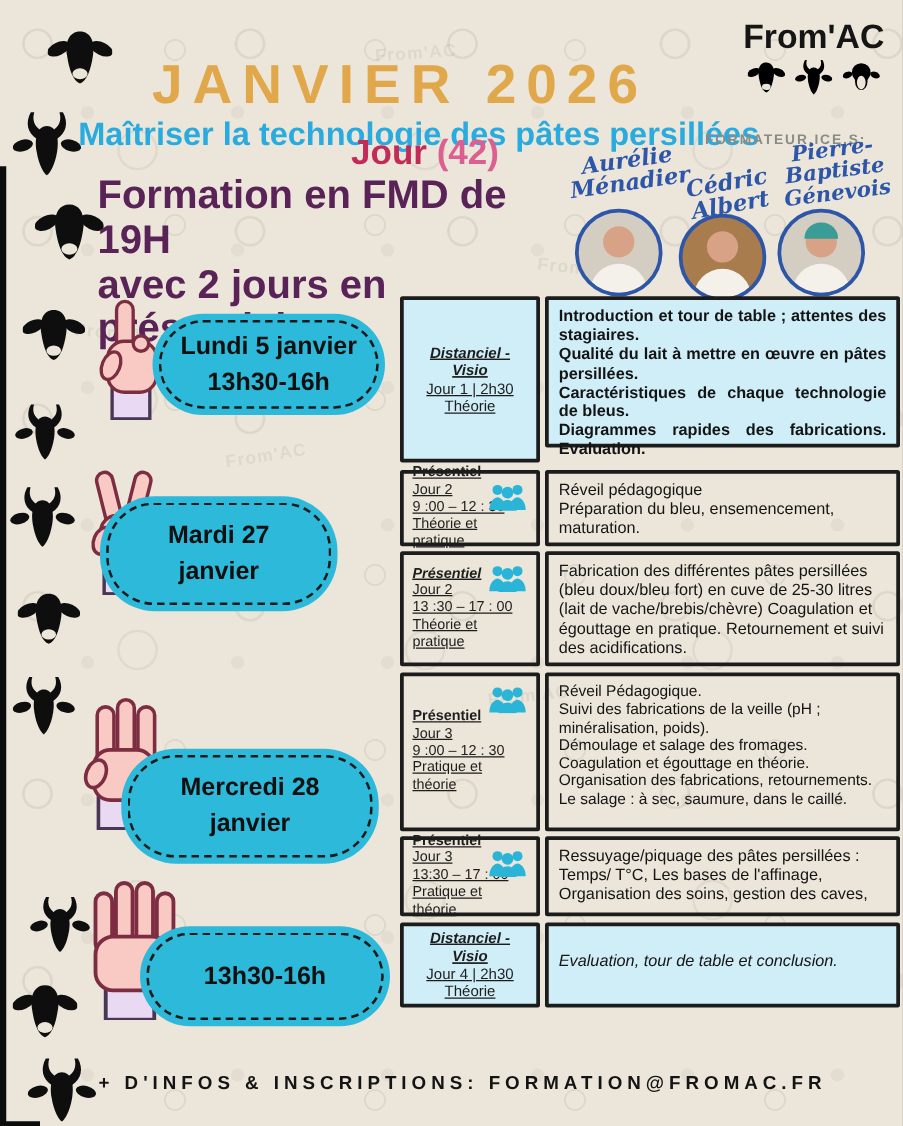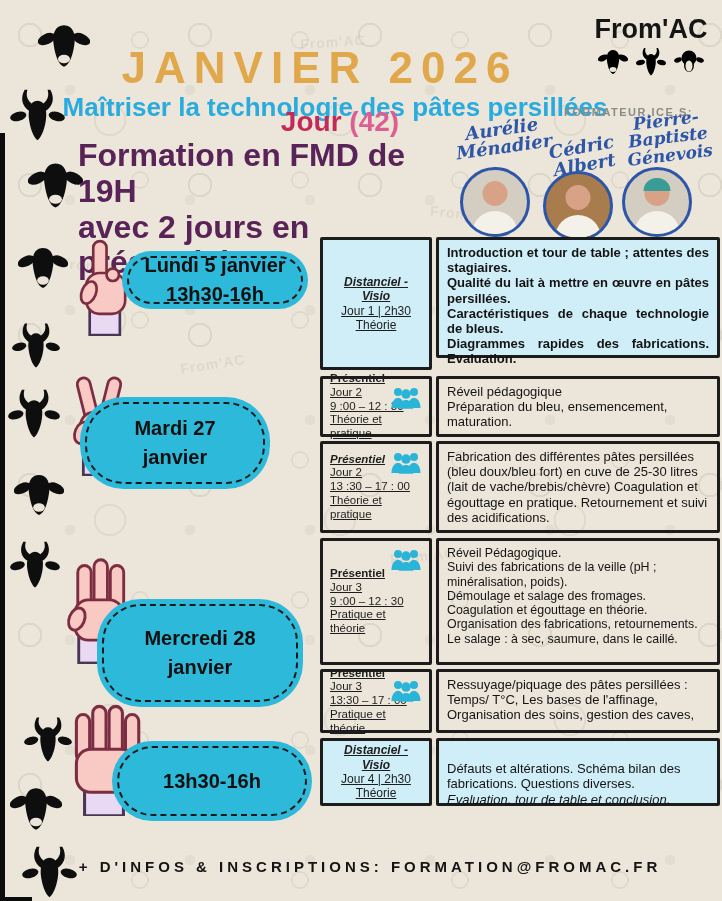--- a/index.html
+++ b/index.html
@@ -73,23 +73,23 @@
   #mid-3 { top:538px; height:127px; } #content-3 { top:538px; height:127px; }
   #mid-4 { top:669px; height:64px; }  #content-4 { top:669px; height:64px; }
   #mid-5 { top:738px; height:68px; }  #content-5 { top:738px; height:68px; }
 
   
   .date-oval { position:absolute; background:#2db9da; border-radius:44px; z-index:2;
                display:flex; flex-direction:column; justify-content:center; align-items:center;
                font-size:20px; font-weight:bold; color:#101010; line-height:1.45; text-align:center; }
   .date-oval::before { content:""; position:absolute; inset:5px; border:2px dashed #1a1a1a;
                        border-radius:38px; }
-  #oval-0 { left:122px; top:251px; width:186px; height:58px; }
+  #oval-0 { left:122px; top:251px; width:186px; height:81px; }
   #oval-1 { left:80px;  top:397px; width:190px; height:92px; }
-  #oval-2 { left:97px;  top:599px; width:206px; height:108px; }
+  #oval-2 { left:97px;  top:599px; width:206px; height:92px; }
   #oval-3 { left:112px; top:741px; width:200px; height:80px; }
 
   
   .hand { position:absolute; z-index:1; }
   .animal { position:absolute; }
   .animal svg { width:100%; height:100%; fill:#0e0e0e; }
 
   .footer { position:absolute; left:50px; top:858px; width:640px; text-align:center;
             font-size:15px; font-weight:bold; letter-spacing:4px; color:#141414; }
 </style>
@@ -346,19 +346,18 @@
 Préparation du bleu, ensemencement, maturation.</div>
   <div class="box content-box" id="content-2">Fabrication des différentes pâtes persillées (bleu doux/bleu fort) en cuve de 25-30 litres (lait de vache/brebis/chèvre) Coagulation et égouttage en pratique. Retournement et suivi des acidifications.</div>
   <div class="box content-box small" id="content-3">Réveil Pédagogique.
 Suivi des fabrications de la veille (pH ; minéralisation, poids).
 Démoulage et salage des fromages.
 Coagulation et égouttage en théorie.
 Organisation des fabrications, retournements.
 Le salage : à sec, saumure, dans le caillé.</div>
   <div class="box content-box" id="content-4">Ressuyage/piquage des pâtes persillées : Temps/ T°C, Les bases de l'affinage, Organisation des soins, gestion des caves,</div>
   <div class="box content-box cyan" id="content-5">
-    <span>Défauts et altérations. Schéma bilan des fabrications. Questions diverses.</span>
     <span class="content-italic">Evaluation, tour de table et conclusion.</span>
   </div>
 
   <div class="footer">+ D'INFOS &amp; INSCRIPTIONS: FORMATION@FROMAC.FR</div>
 
 </div>
 
 </body></html>

